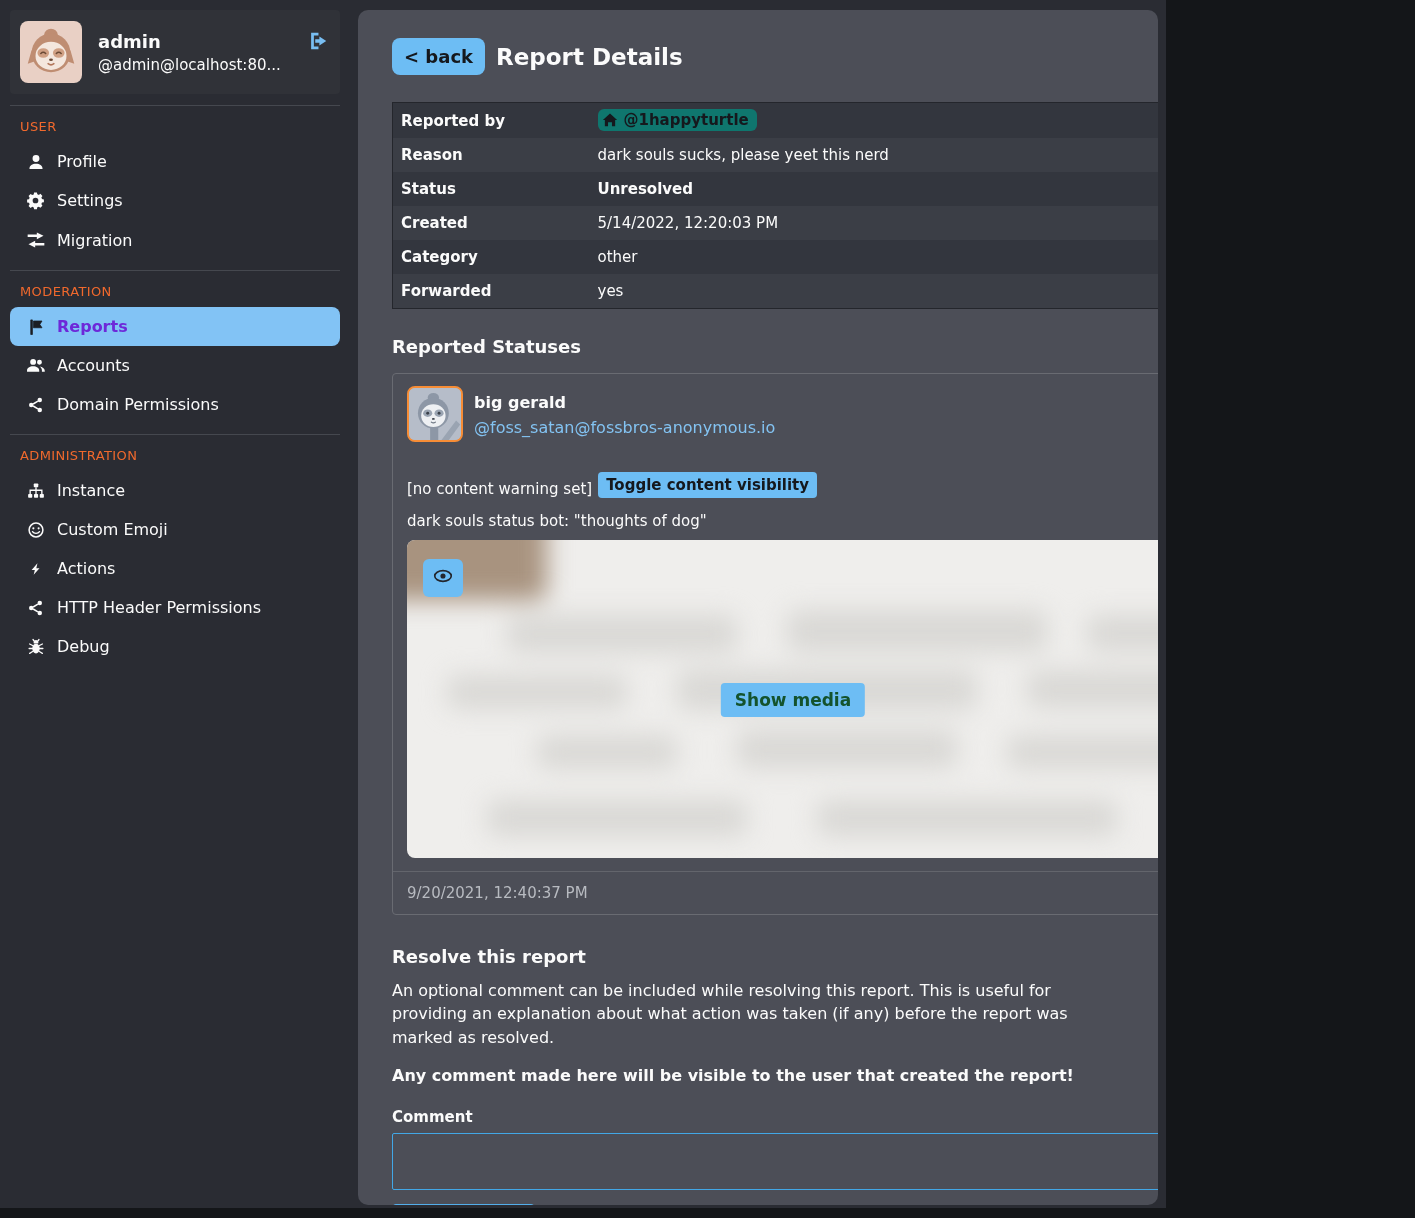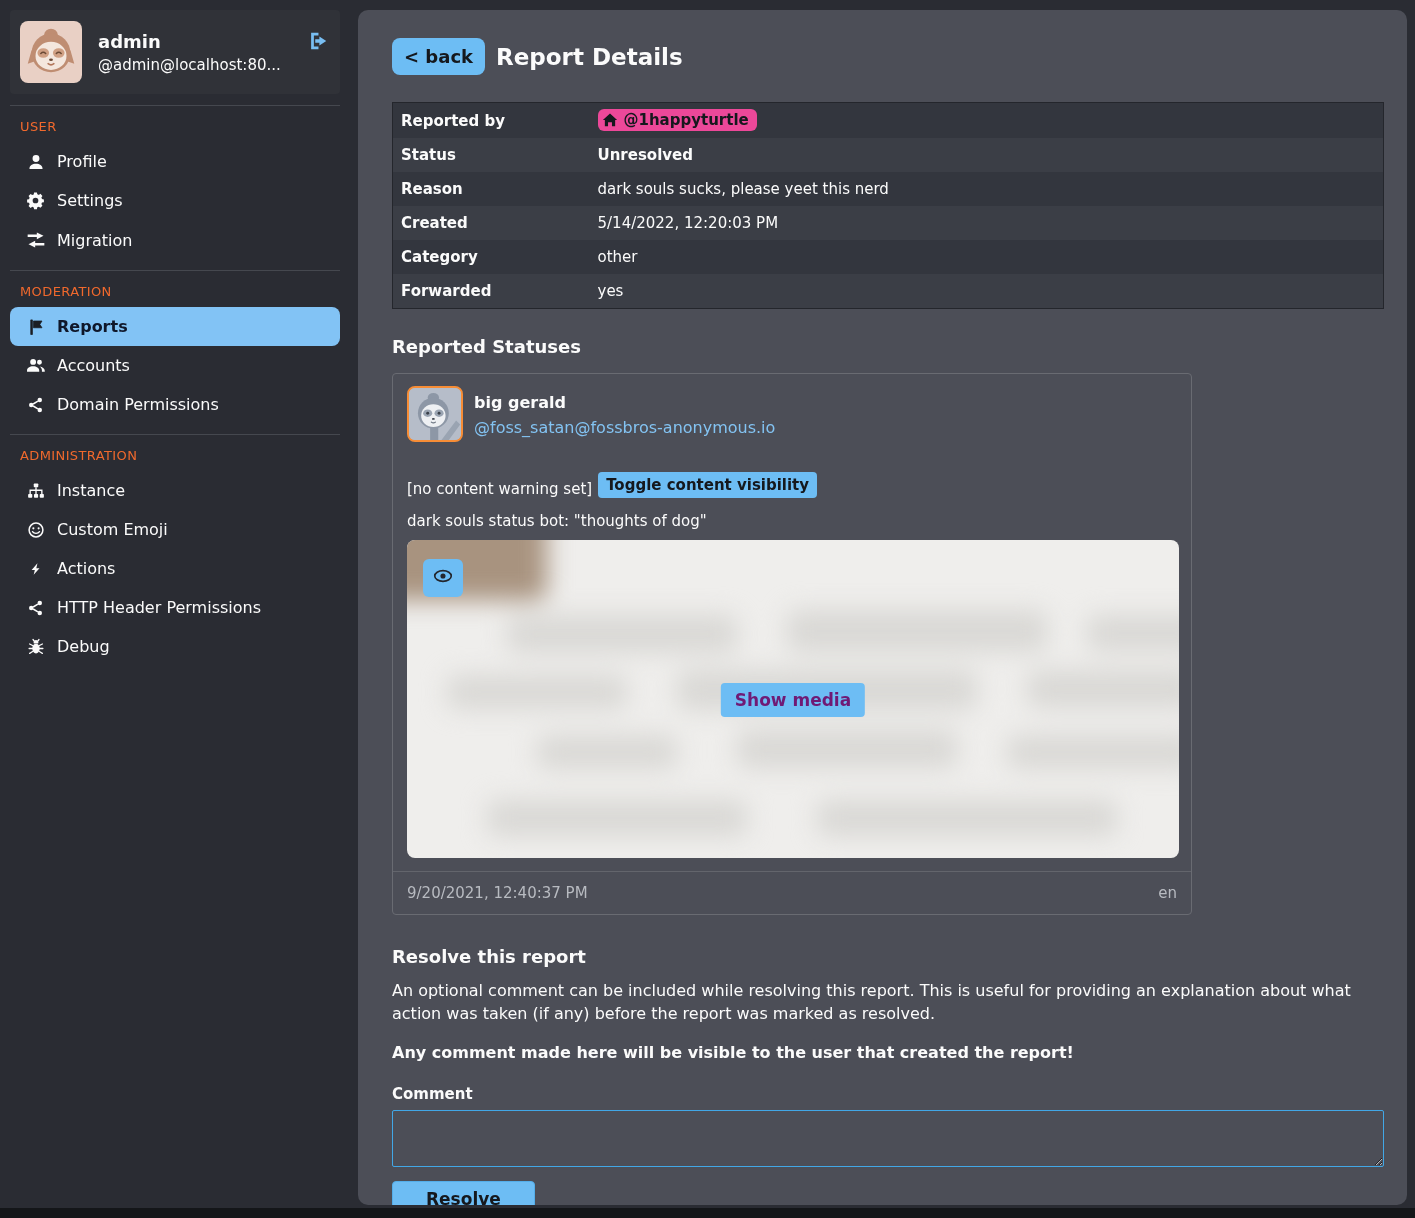--- a/index.html
+++ b/index.html
@@ -4,21 +4,21 @@
 <style>
   * { box-sizing: border-box; }
   html,body { margin:0; padding:0; }
   body {
     width:1415px; height:1218px;
     background:#141619;
     font-family:"DejaVu Sans","Liberation Sans",sans-serif;
     color:#fbfbfb;
     overflow:hidden;
   }
-  .page { display:flex; width:1415px; height:1208px; background:#2a2c33; align-items:flex-start; }
+  .page { display:flex; width:1166px; height:1208px; background:#2a2c33; align-items:flex-start; }
 
   
   .sidebar { width:330px; margin:10px 0 0 10px; flex-shrink:0; }
   .user-card {
     display:flex; align-items:center; gap:16px;
     background:#303238; border-radius:4px; padding:11px 10px; 
   }
   .avatar-box { width:62px; height:62px; border-radius:8px; overflow:hidden; flex-shrink:0; }
   .avatar-box svg { display:block; width:100%; height:100%; }
   .user-names { display:flex; flex-direction:column; gap:4px; min-width:0; }
@@ -32,21 +32,21 @@
     color:#f0692d; font-weight:400; font-size:13px; letter-spacing:.03em;
     margin:13px 0 8px 10px;
   }
   .nav-item {
     display:flex; align-items:center; gap:11px;
     padding:10px 0 10px 15px; border-radius:8px;
     font-size:16px; cursor:pointer; color:#fbfbfb;
   }
   .nav-item .ico { width:21px; display:inline-flex; justify-content:center; flex-shrink:0; }
   .nav-item .ico svg { display:block; }
-  .nav-item.active { background:#82c3f5; color:#0f172a; font-weight:700; }
+  .nav-item.active { background:#82c3f5; color:#6d28d9; font-weight:700; }
   .nav-item.active svg * { fill:#1b1e23; stroke:#1b1e23; }
   svg .st { fill:none; }
 
   
   .panel {
     flex:1; margin:10px 8px 5px 18px; height:1195px;
     background:#4c4e57; border-radius:10px;
     padding:28px 34px; overflow:hidden;
   }
   .header-row { display:flex; align-items:center; gap:11px; margin-bottom:27px; }
@@ -62,21 +62,21 @@
   table.report-table tr:nth-child(even) { background:#3b3e46; }
   table.report-table td { padding:6px 8px; height:34px; }
   td.rt-label { width:197px; font-weight:700; }
   .pill {
     display:inline-flex; align-items:center; gap:6px;
     border-radius:6px; padding:2px 8px 2px 4px;
     font-weight:700; color:#15181d; cursor:pointer; font-size:15px;
   }
   .pill svg { display:block; }
   .pill-blue  { background:#8ac6f5; }
-  .pill-green { background:#ec4899; }
+  .pill-green { background:#0f766e; }
   .bold-val { font-weight:700; }
 
   .section-heading { font-size:18px; font-weight:700; margin:27px 0 16px; }
 
   
   .status-card { width:800px; border:1px solid #696b72; border-radius:4px; }
   .status-inner { padding:12px 14px 0; }
   .status-header { display:flex; gap:11px; align-items:center; }
   .status-avatar {
     width:56px; height:56px; border:2px solid #f78d36; border-radius:8px;
@@ -98,21 +98,21 @@
   }
   .media-blur { position:absolute; inset:-20px; filter:blur(12px); }
   .blob { position:absolute; border-radius:10px; background:#d9d8d5; }
   .eye-btn {
     position:absolute; top:19px; left:16px; width:40px; height:38px;
     background:#6dbdf4; border:none; border-radius:6px; cursor:pointer;
     display:flex; align-items:center; justify-content:center;
   }
   .show-media-btn {
     position:absolute; top:143px; left:50%; transform:translateX(-50%);
-    background:#6dbdf4; color:#701a75; font-weight:700; font-size:17px;
+    background:#6dbdf4; color:#14532d; font-weight:700; font-size:17px;
     border:none; border-radius:4px; padding:7px 14px; cursor:pointer; font-family:inherit;
   }
   .status-footer {
     margin-top:13px; border-top:1px solid #63656c;
     padding:12px 14px; display:flex; justify-content:space-between;
     color:#b8bbc1; font-size:15px;
   }
 
   
   .resolve-heading { font-size:18px; font-weight:700; margin:31px 0 12px; }
@@ -309,26 +309,26 @@
               <span>
                 <svg width="16" height="16" viewBox="0 0 18 18" fill="#15181d">
                   <path d="M9 1.8 17 9h-2.2v7h-3.6v-4.4H6.8V16H3.2V9H1z"></path>
                 </svg>
               </span>
               <span>@1happyturtle</span>
             </span>
           </td>
         </tr>
         <tr>
+          <td class="rt-label">Reason</td>
+          <td>dark souls sucks, please yeet this nerd</td>
+        </tr>
+        <tr>
           <td class="rt-label">Status</td>
           <td class="bold-val">Unresolved</td>
-        </tr>
-        <tr>
-          <td class="rt-label">Reason</td>
-          <td>dark souls sucks, please yeet this nerd</td>
         </tr>
         <tr>
           <td class="rt-label">Created</td>
           <td>5/14/2022, 12:20:03 PM</td>
         </tr>
         <tr>
           <td class="rt-label">Category</td>
           <td>other</td>
         </tr>
         <tr>

